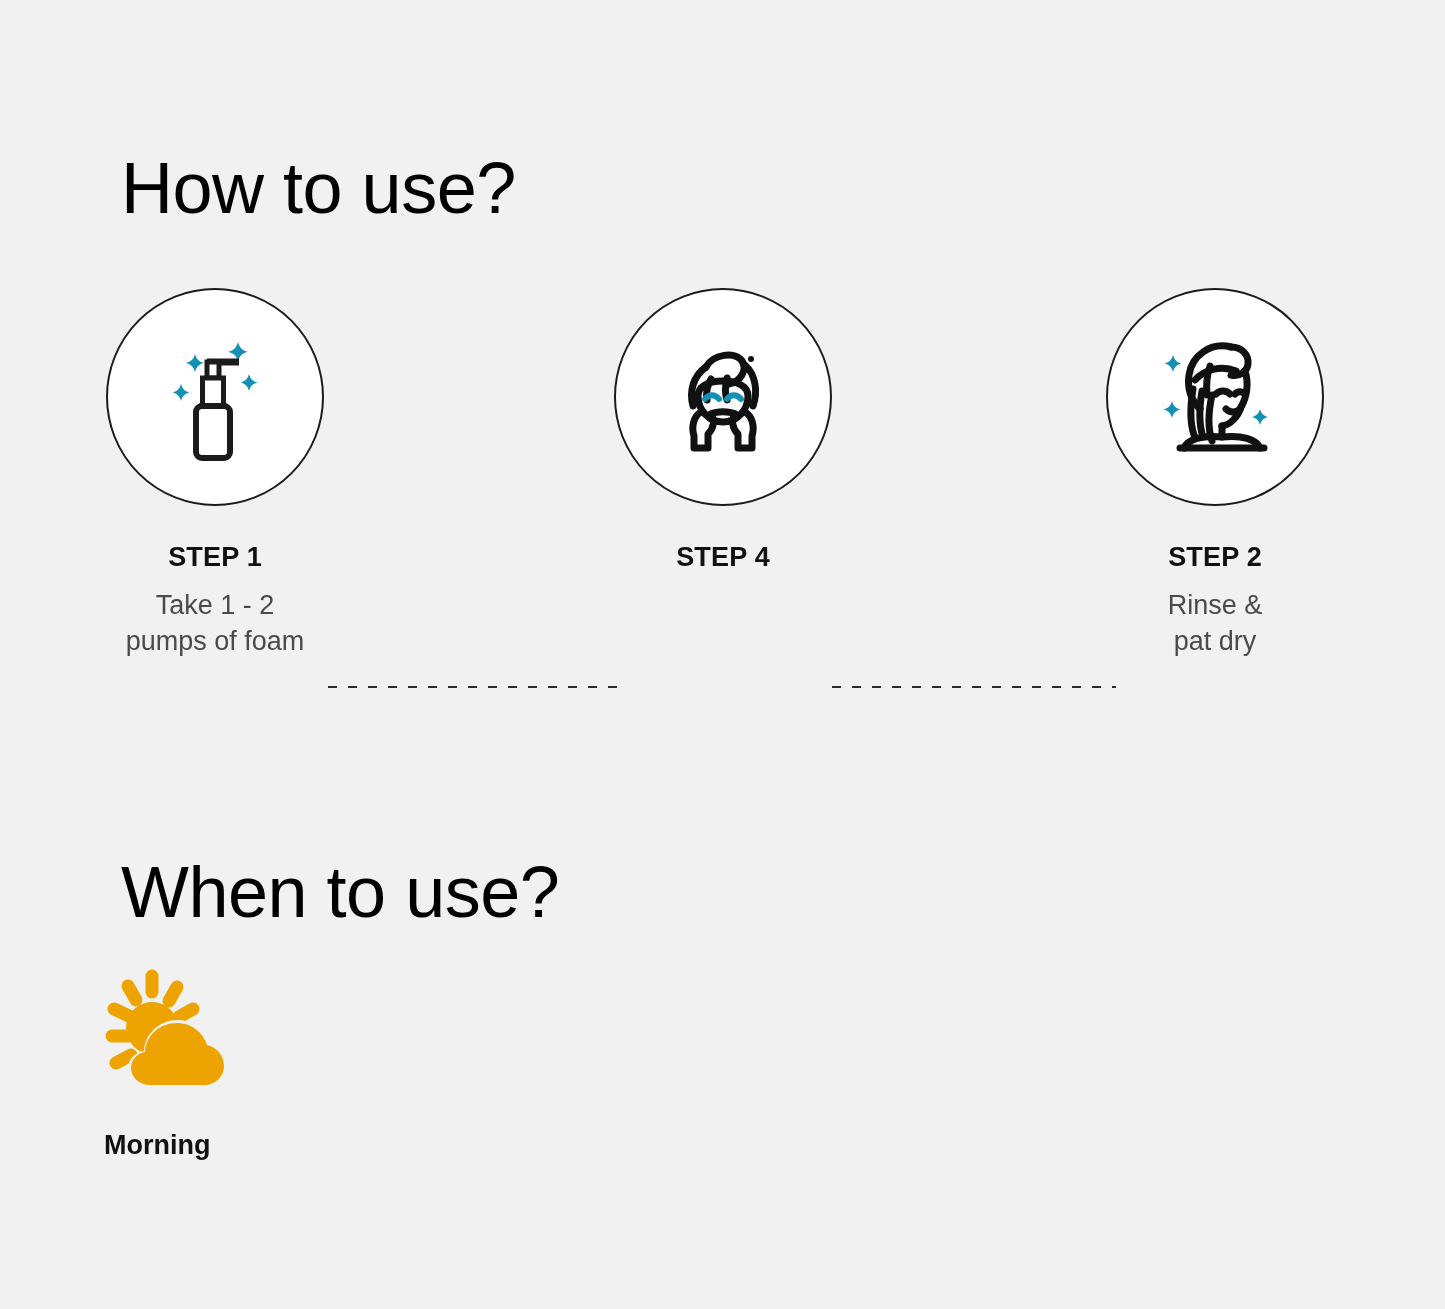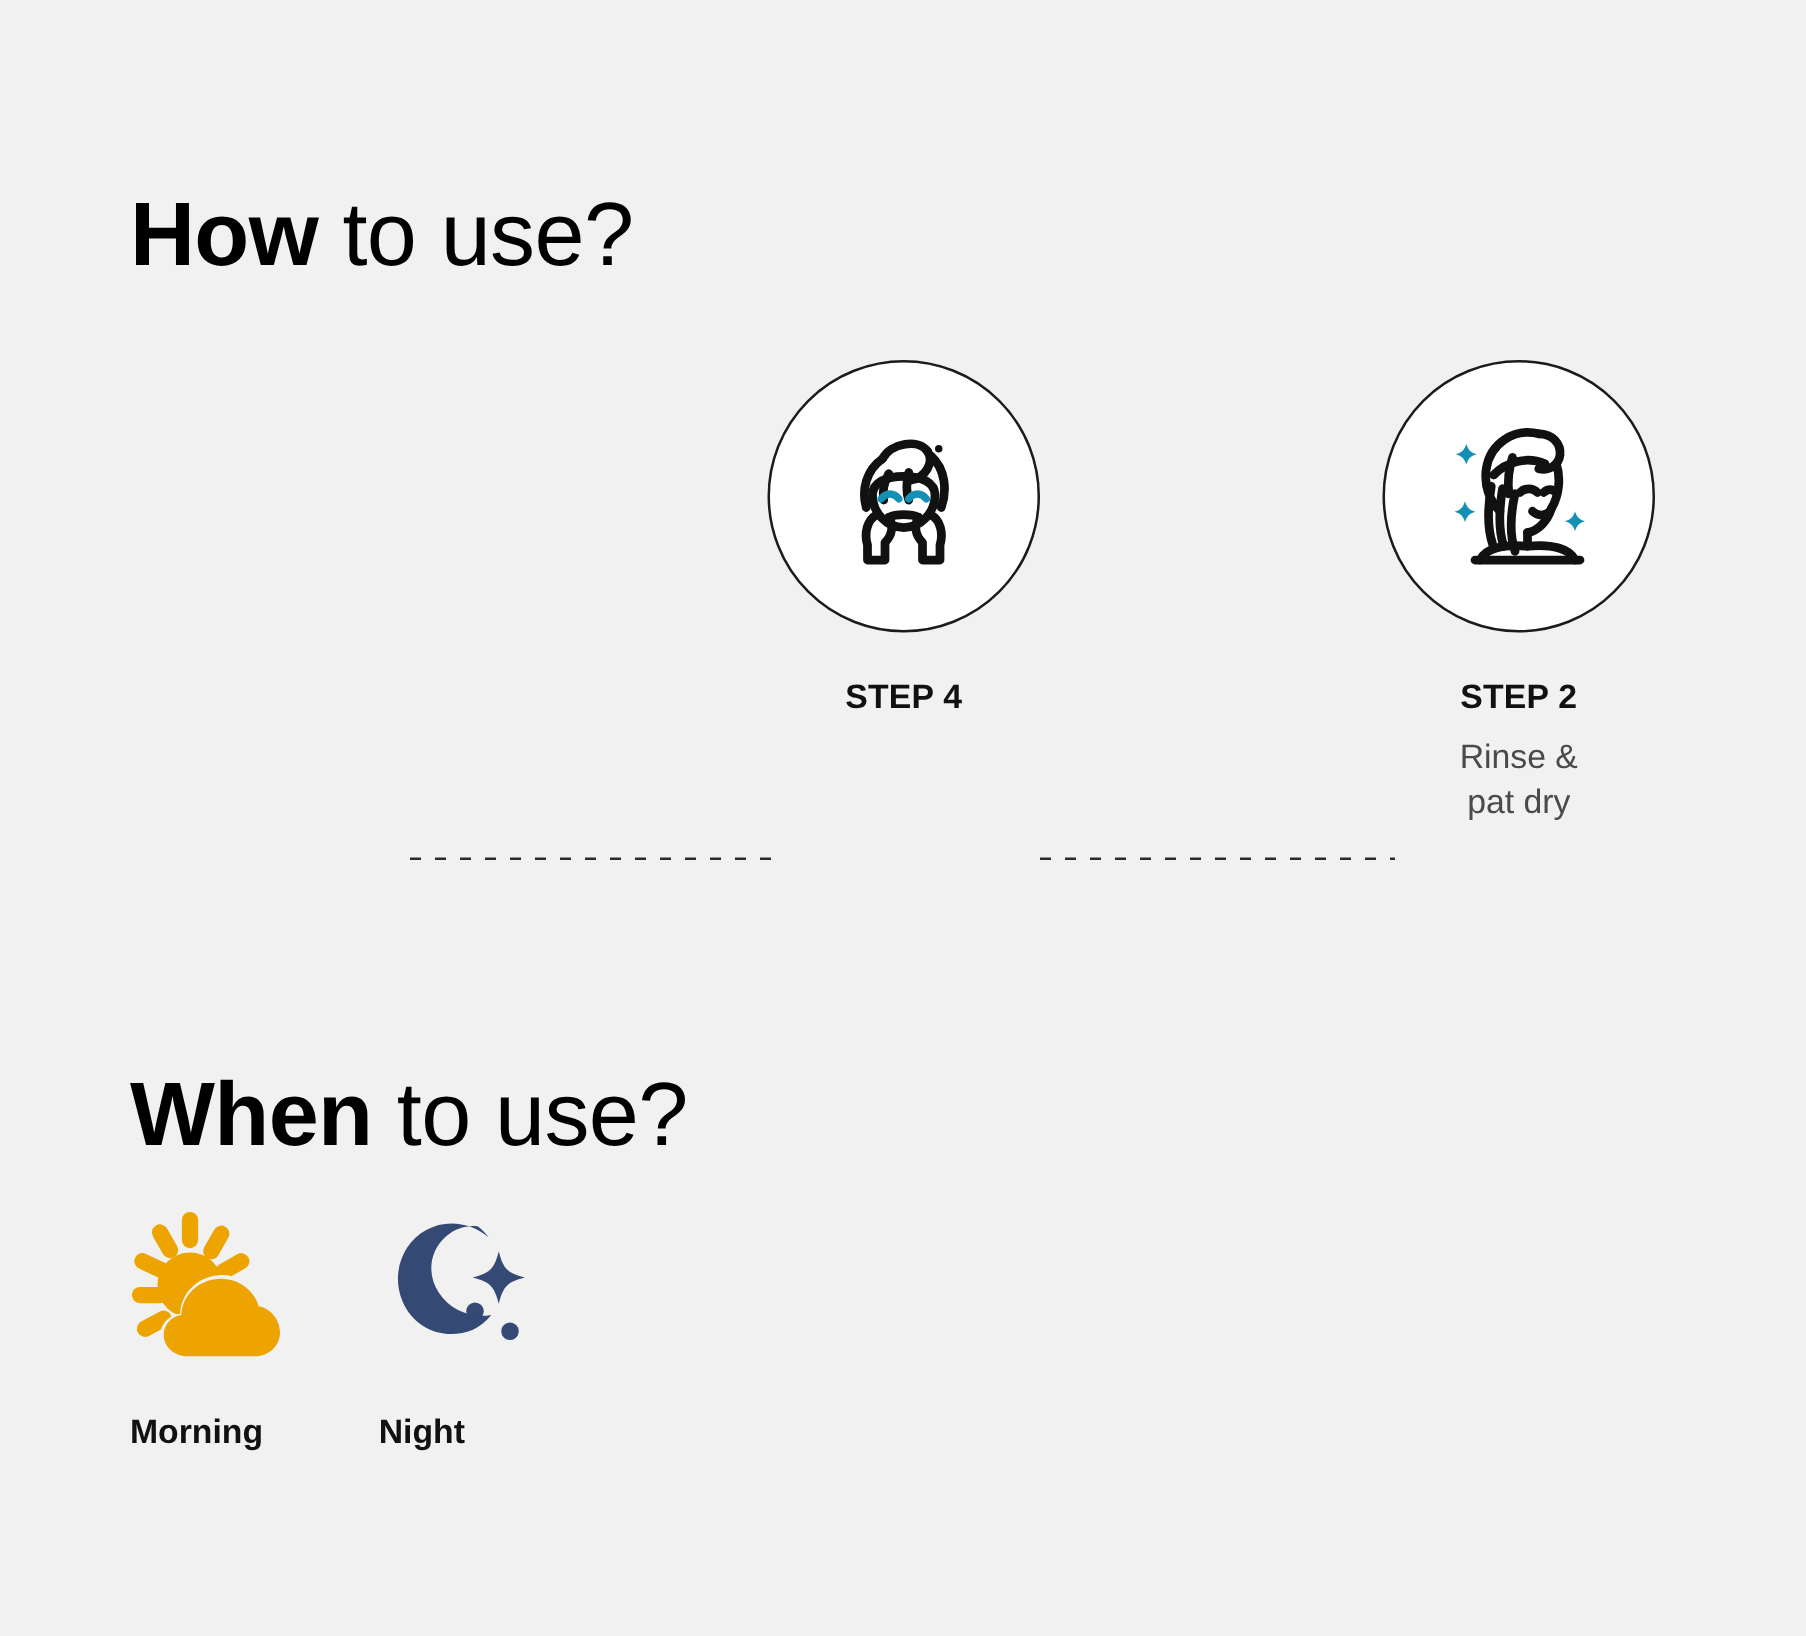--- a/index.html
+++ b/index.html
@@ -20,21 +20,22 @@
   .section-heading {
     position: absolute;
     font-size: 72px;
     line-height: 1;
     letter-spacing: -0.5px;
     color: #000000;
     font-weight: 400;
     white-space: nowrap;
   }
   .section-heading .hl {
-    font-weight: 700;
+    font-weight: 400;
+    margin-left: 17px;
   }
   #how-heading { left: 104px; top: 104px; }
   #when-heading { left: 104px; top: 808px; }
 
   
   #steps-row {
     position: absolute;
     left: 0;
     top: 288px;
     width: 1445px;
@@ -125,20 +126,48 @@
 </head>
 <body>
 
 <h1 id="how-heading" class="section-heading"><span class="hl">How</span><span> to use?</span></h1>
 
 <div id="steps-row">
 
   <div class="connector" id="connector-1"></div>
   <div class="connector" id="connector-2"></div>
 
+  <div class="step" id="step-0">
+    <div class="step-circle">
+      <span>
+      <svg width="120" height="130" viewBox="0 0 120 130" fill="none" xmlns="http://www.w3.org/2000/svg">
+
+        <g fill="#1590b5">
+          <path d="M40 22 C41.6 27.4 43.6 29.4 49 31 C43.6 32.6 41.6 34.6 40 40 C38.4 34.6 36.4 32.6 31 31 C36.4 29.4 38.4 27.4 40 22 Z"></path>
+          <path d="M83 10 C84.7 15.9 86.9 18.1 92.8 19.8 C86.9 21.5 84.7 23.7 83 29.6 C81.3 23.7 79.1 21.5 73.2 19.8 C79.1 18.1 81.3 15.9 83 10 Z"></path>
+          <path d="M94 42 C95.5 47.1 97.4 49 102.5 50.5 C97.4 52 95.5 53.9 94 59 C92.5 53.9 90.6 52 85.5 50.5 C90.6 49 92.5 47.1 94 42 Z"></path>
+          <path d="M26 52 C27.5 57.1 29.4 59 34.5 60.5 C29.4 62 27.5 63.9 26 69 C24.5 63.9 22.6 62 17.5 60.5 C22.6 59 24.5 57.1 26 52 Z"></path>
+        </g>
+
+        <path d="M52 30 H84" stroke="#1b1b1b" stroke-width="7" stroke-linecap="butt"></path>
+
+        <rect x="52" y="30" width="12" height="16" stroke="#1b1b1b" stroke-width="5" fill="#ffffff"></rect>
+
+        <rect x="47.5" y="46" width="21" height="28" stroke="#1b1b1b" stroke-width="5" fill="#ffffff"></rect>
+
+        <path d="M44 74 H72" stroke="#1b1b1b" stroke-width="5"></path>
+
+        <rect x="41" y="74" width="34" height="52" rx="6" stroke="#1b1b1b" stroke-width="6" fill="#ffffff"></rect>
+      </svg>
+      </span>
+    </div>
+    <div class="step-title">STEP 1</div>
+    <div class="step-desc">Take 1 - 2
+pumps of foam</div>
+  </div>
 
   <div class="step" id="step-1">
     <div class="step-circle">
       <span>
       <svg width="116" height="126" viewBox="0 0 116 126" fill="none" xmlns="http://www.w3.org/2000/svg">
         <g stroke="#111111" stroke-width="7" stroke-linecap="round" stroke-linejoin="round" fill="none">
 
           <path d="M41 33 C48 20 70 17 77 27"></path>
           <path d="M77 27 C83 36 75 48 64 50"></path>
 
@@ -240,30 +269,14 @@
         <circle cx="48" cy="62" r="26" fill="#eda400"></circle>
 
         <path d="M44 122 C32 122 24 113 24 103 C24 94 31 86 40 85 C41 67 56 54 74 54 C89 54 102 64 106 78 C117 80 125 90 125 101 C125 113 115 122 103 122 Z" fill="#f1f1f1"></path>
         <path d="M46 119 C35 119 27 111 27 102 C27 94 33 87 41 86 C42 69 56 57 73 57 C87 57 99 66 103 79 C113 81 120 90 120 100 C120 111 111 119 100 119 Z" fill="#eda400"></path>
       </svg>
       </span>
     </div>
     <div class="when-label">Morning</div>
   </div>
 
-  <div class="when-item">
-    <div class="when-icon">
-      <span>
-      <svg width="130" height="130" viewBox="0 0 130 130" fill="none" xmlns="http://www.w3.org/2000/svg">
-
-        <path d="M88 24 C74 12 54 9 38 18 C18 29 10 54 19 75 C28 97 53 107 75 98 C81 95 86 91 90 86 C74 89 57 82 48 68 C38 53 41 34 54 23 C61 17 70 14 79 15 C82 17 85 20 88 24 Z" fill="#344a75"></path>
-
-        <path d="M96 35 C99.5 49 103 52.5 117 56 C103 59.5 99.5 63 96 77 C92.5 63 89 59.5 75 56 C89 52.5 92.5 49 96 35 Z" fill="#344a75"></path>
-
-        <circle cx="77" cy="83" r="7" fill="#344a75"></circle>
-        <circle cx="105" cy="99" r="7" fill="#344a75"></circle>
-      </svg>
-      </span>
-    </div>
-    <div class="when-label">Night</div>
-  </div>
 
 </div>
 
 </body></html>

